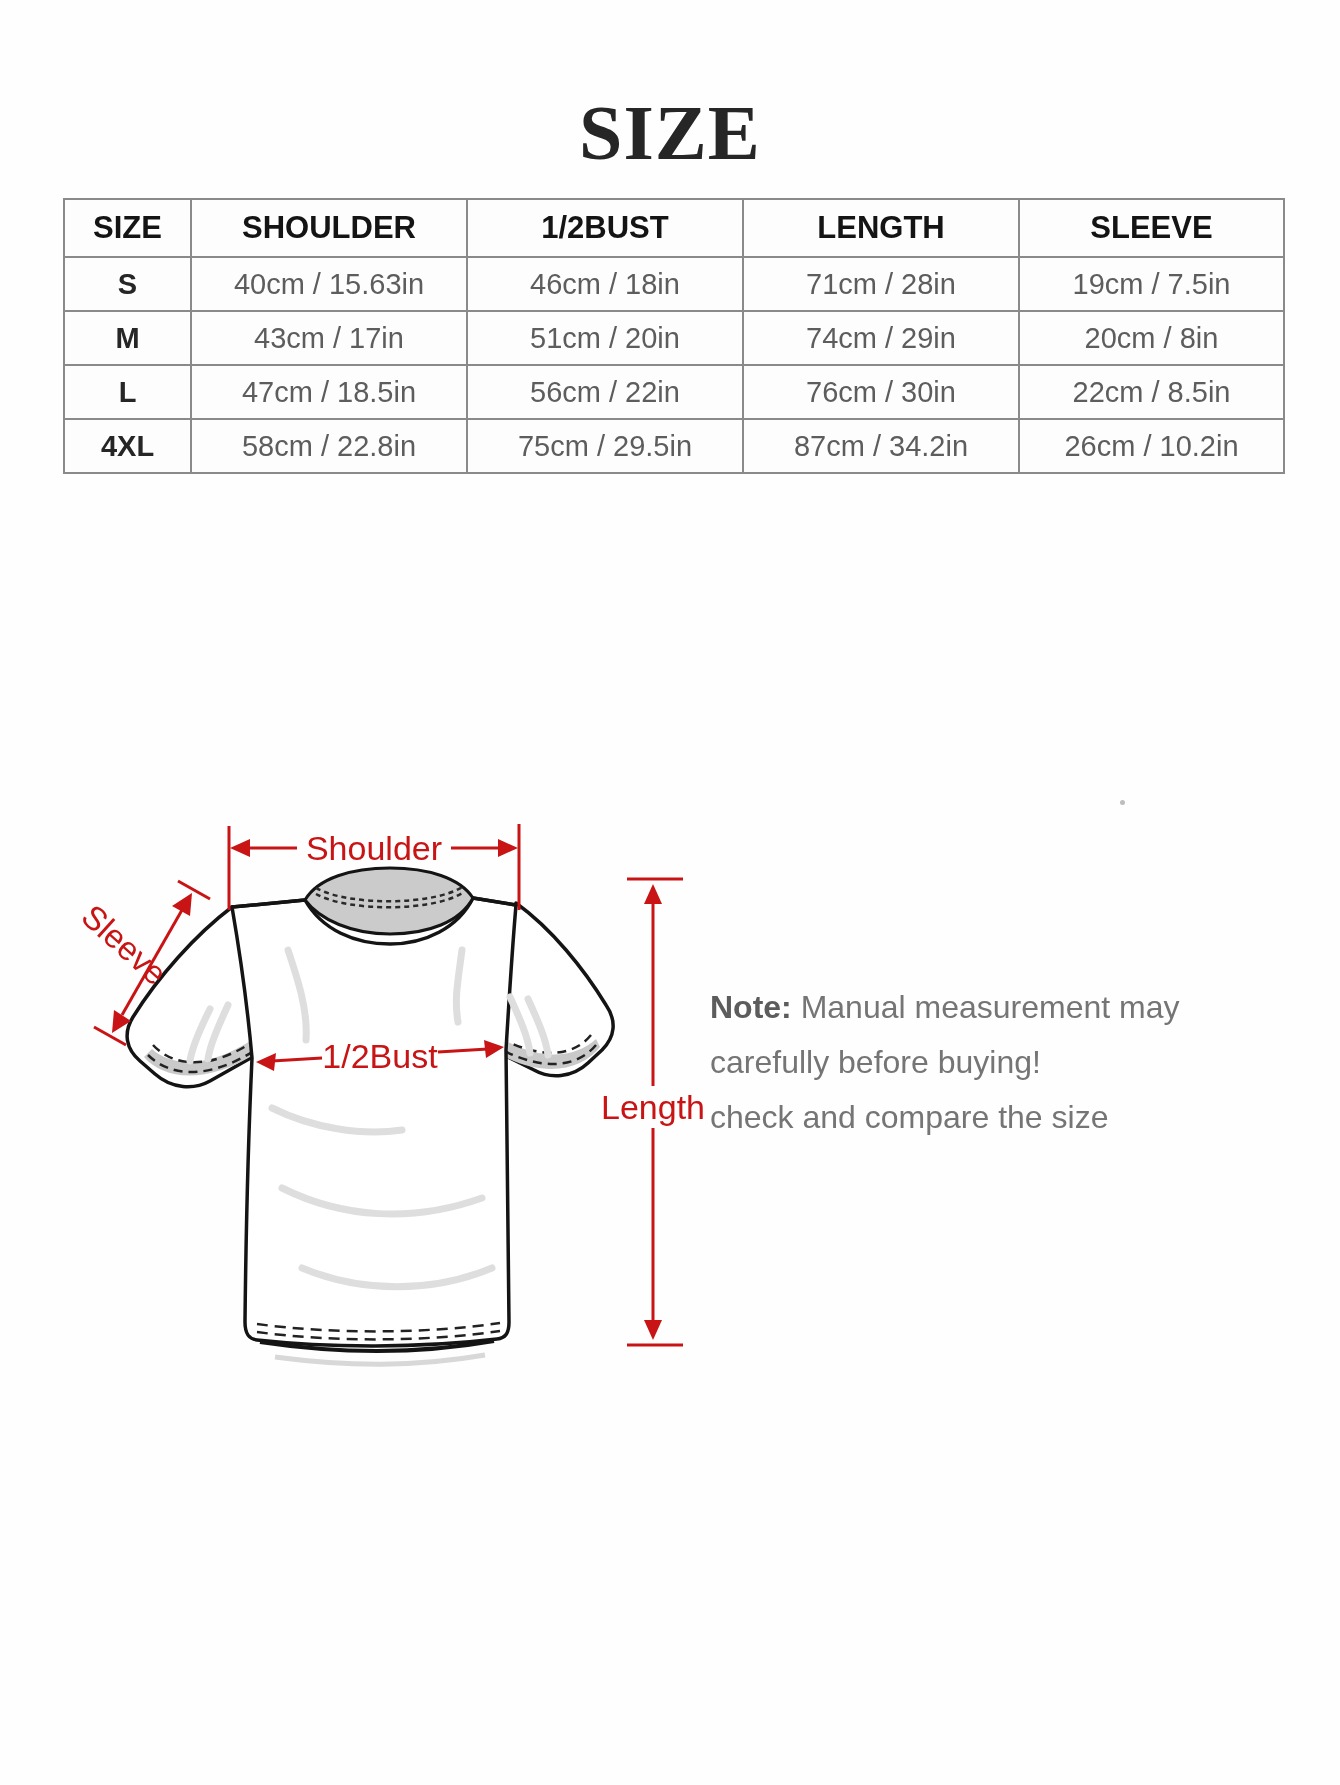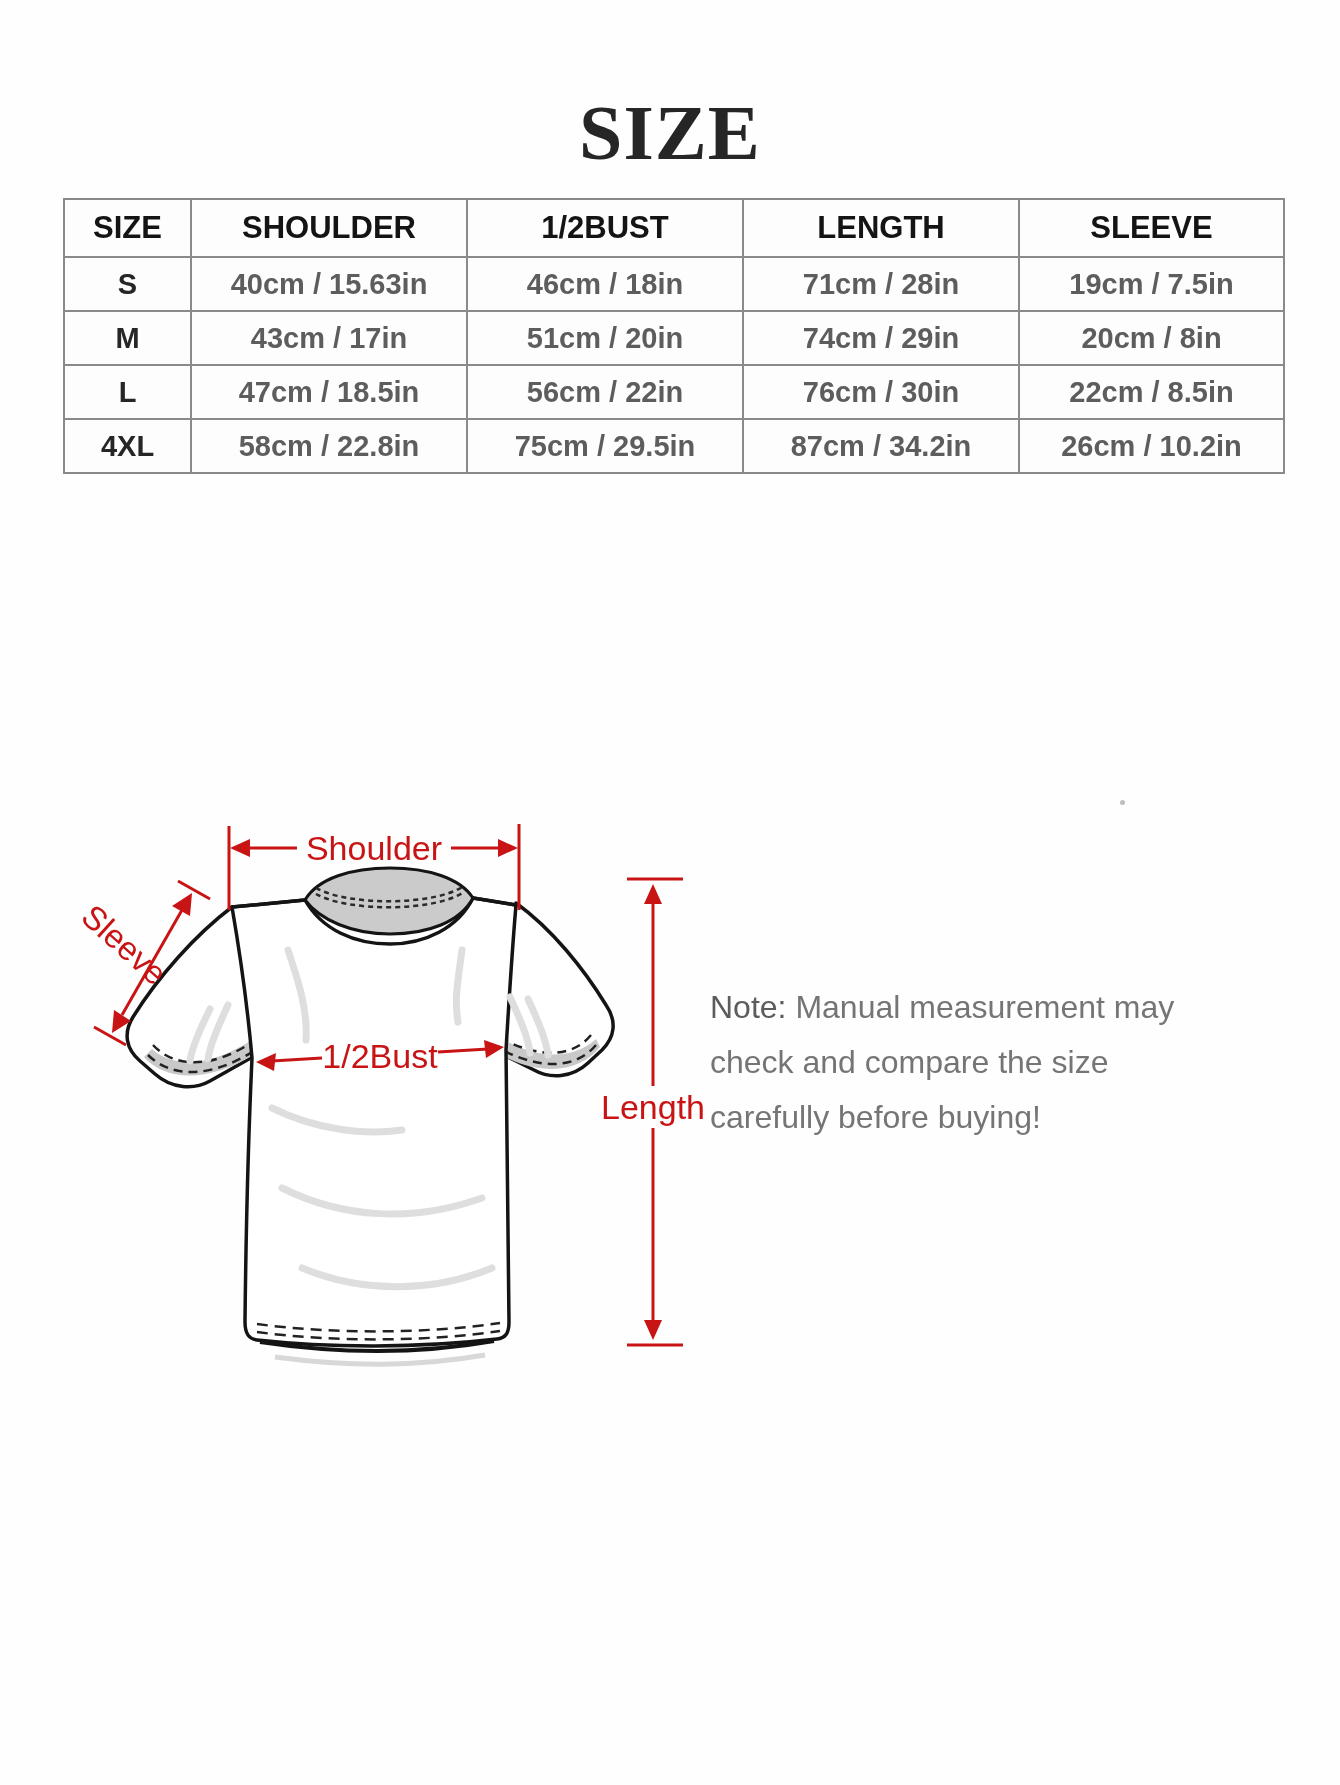--- a/index.html
+++ b/index.html
@@ -24,21 +24,21 @@
   }
   table.size-table th, table.size-table td{
     border:2px solid #8a8a8a;
     text-align:center;vertical-align:middle;
     padding:0;
   }
   table.size-table th{
     height:56px;font-size:31px;font-weight:700;color:#141414;
   }
   table.size-table td{
-    height:52px;font-size:29px;font-weight:700;color:#5d5d5d;
+    height:52px;font-size:29px;font-weight:400;color:#5d5d5d;
   }
   table.size-table td.c-size{
     font-weight:700;color:#262626;
   }
   .diagram{
     position:absolute;left:60px;top:760px;width:660px;height:650px;
   }
   .rlabel{
     position:absolute;
     color:#c81414;
@@ -46,21 +46,21 @@
     transform:translate(-50%,-50%);
   }
   .rlabel.shoulder-label{left:314px;top:88px;}
   .rlabel.sleeve-label{left:64px;top:185px;font-size:33px;transform:translate(-50%,-50%) rotate(42deg);}
   .rlabel.bust-label{left:320px;top:296px;}
   .rlabel.length-label{left:593px;top:347px;}
   .note{
     position:absolute;left:710px;top:980px;width:480px;
     font-size:32px;line-height:55px;color:#757575;
   }
-  .note-prefix{font-weight:400;color:#5c5c5c;}
+  .note-prefix{font-weight:700;color:#5c5c5c;}
   .artifact-dot{
     position:absolute;left:1120px;top:800px;width:5px;height:5px;
     border-radius:50%;background:#adadad;opacity:.8;
   }
 </style>
 </head>
 <body>
 
 <h1 class="page-title">SIZE</h1>
 
@@ -195,17 +195,17 @@
     </g>
   </svg>
   <span class="rlabel shoulder-label">Shoulder</span>
   <span class="rlabel sleeve-label">Sleeve</span>
   <span class="rlabel bust-label">1/2Bust</span>
   <span class="rlabel length-label">Length</span>
 </div>
 
 <div class="note">
   <div class="note-line"><span class="note-prefix">Note:</span> <span>Manual measurement may</span></div>
+  <div class="note-line">carefully before buying!</div>
   <div class="note-line">check and compare the size</div>
-  <div class="note-line">carefully before buying!</div>
 </div>
 
 <div class="artifact-dot"></div>
 
 </body></html>

